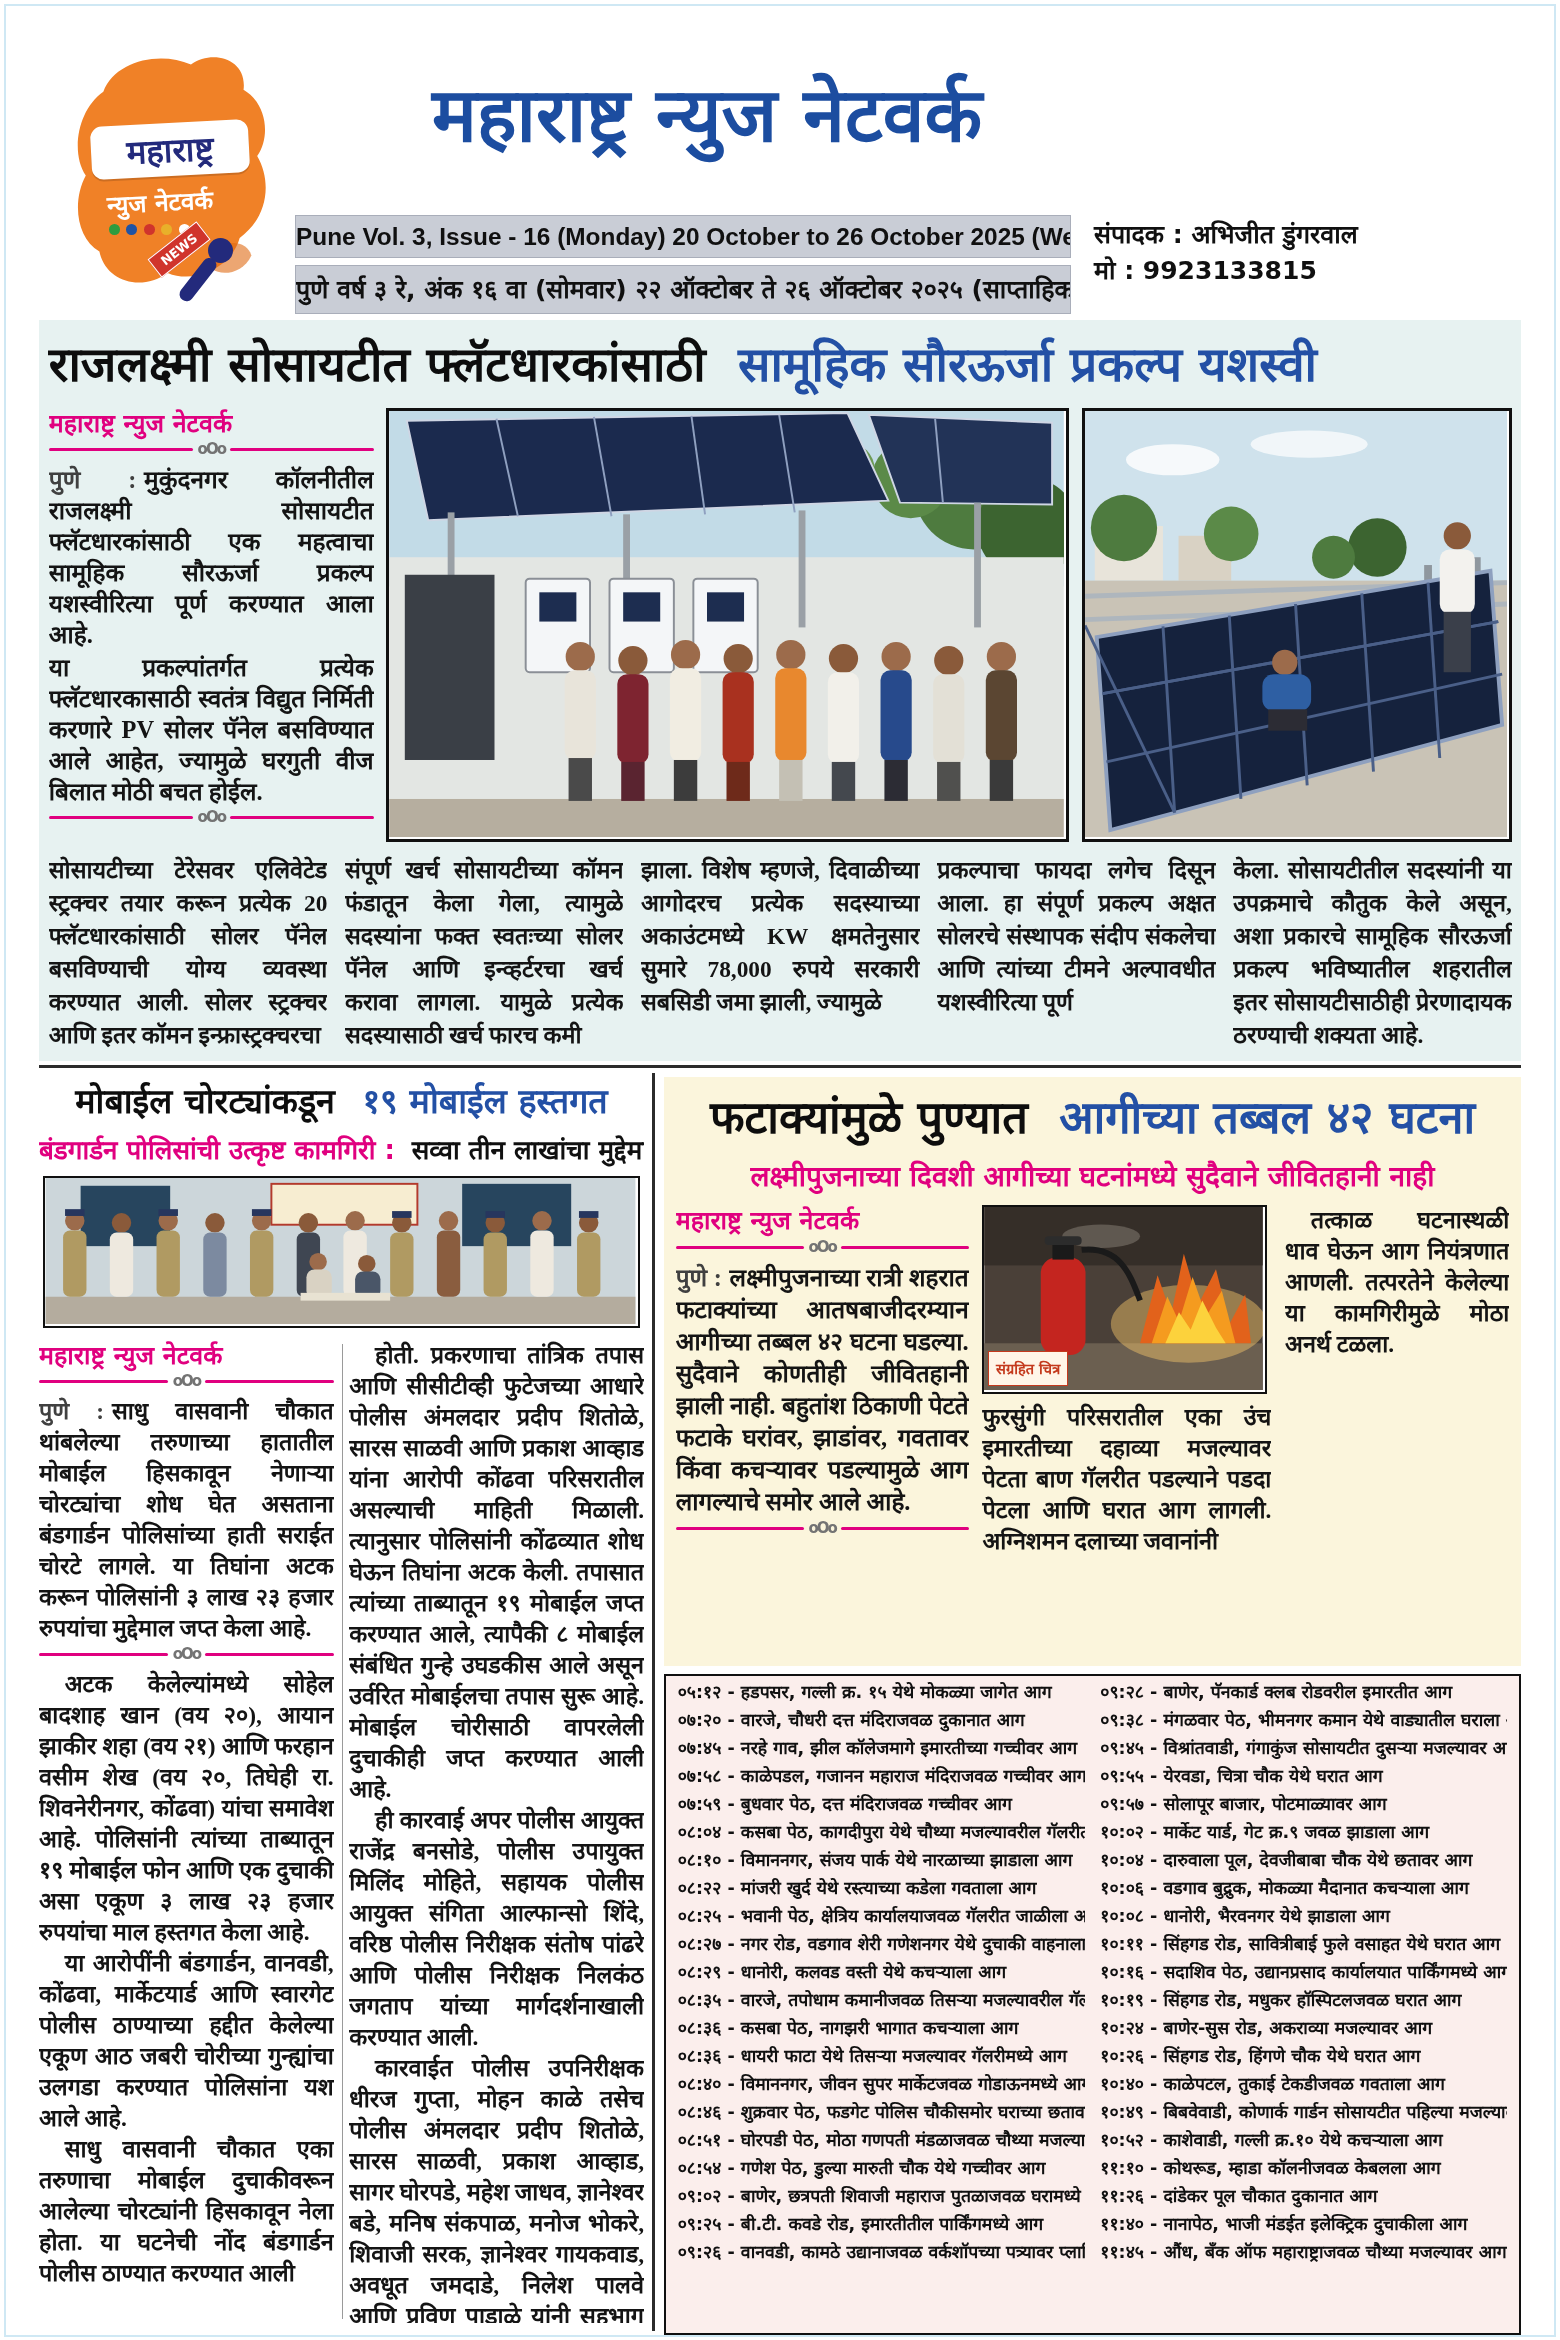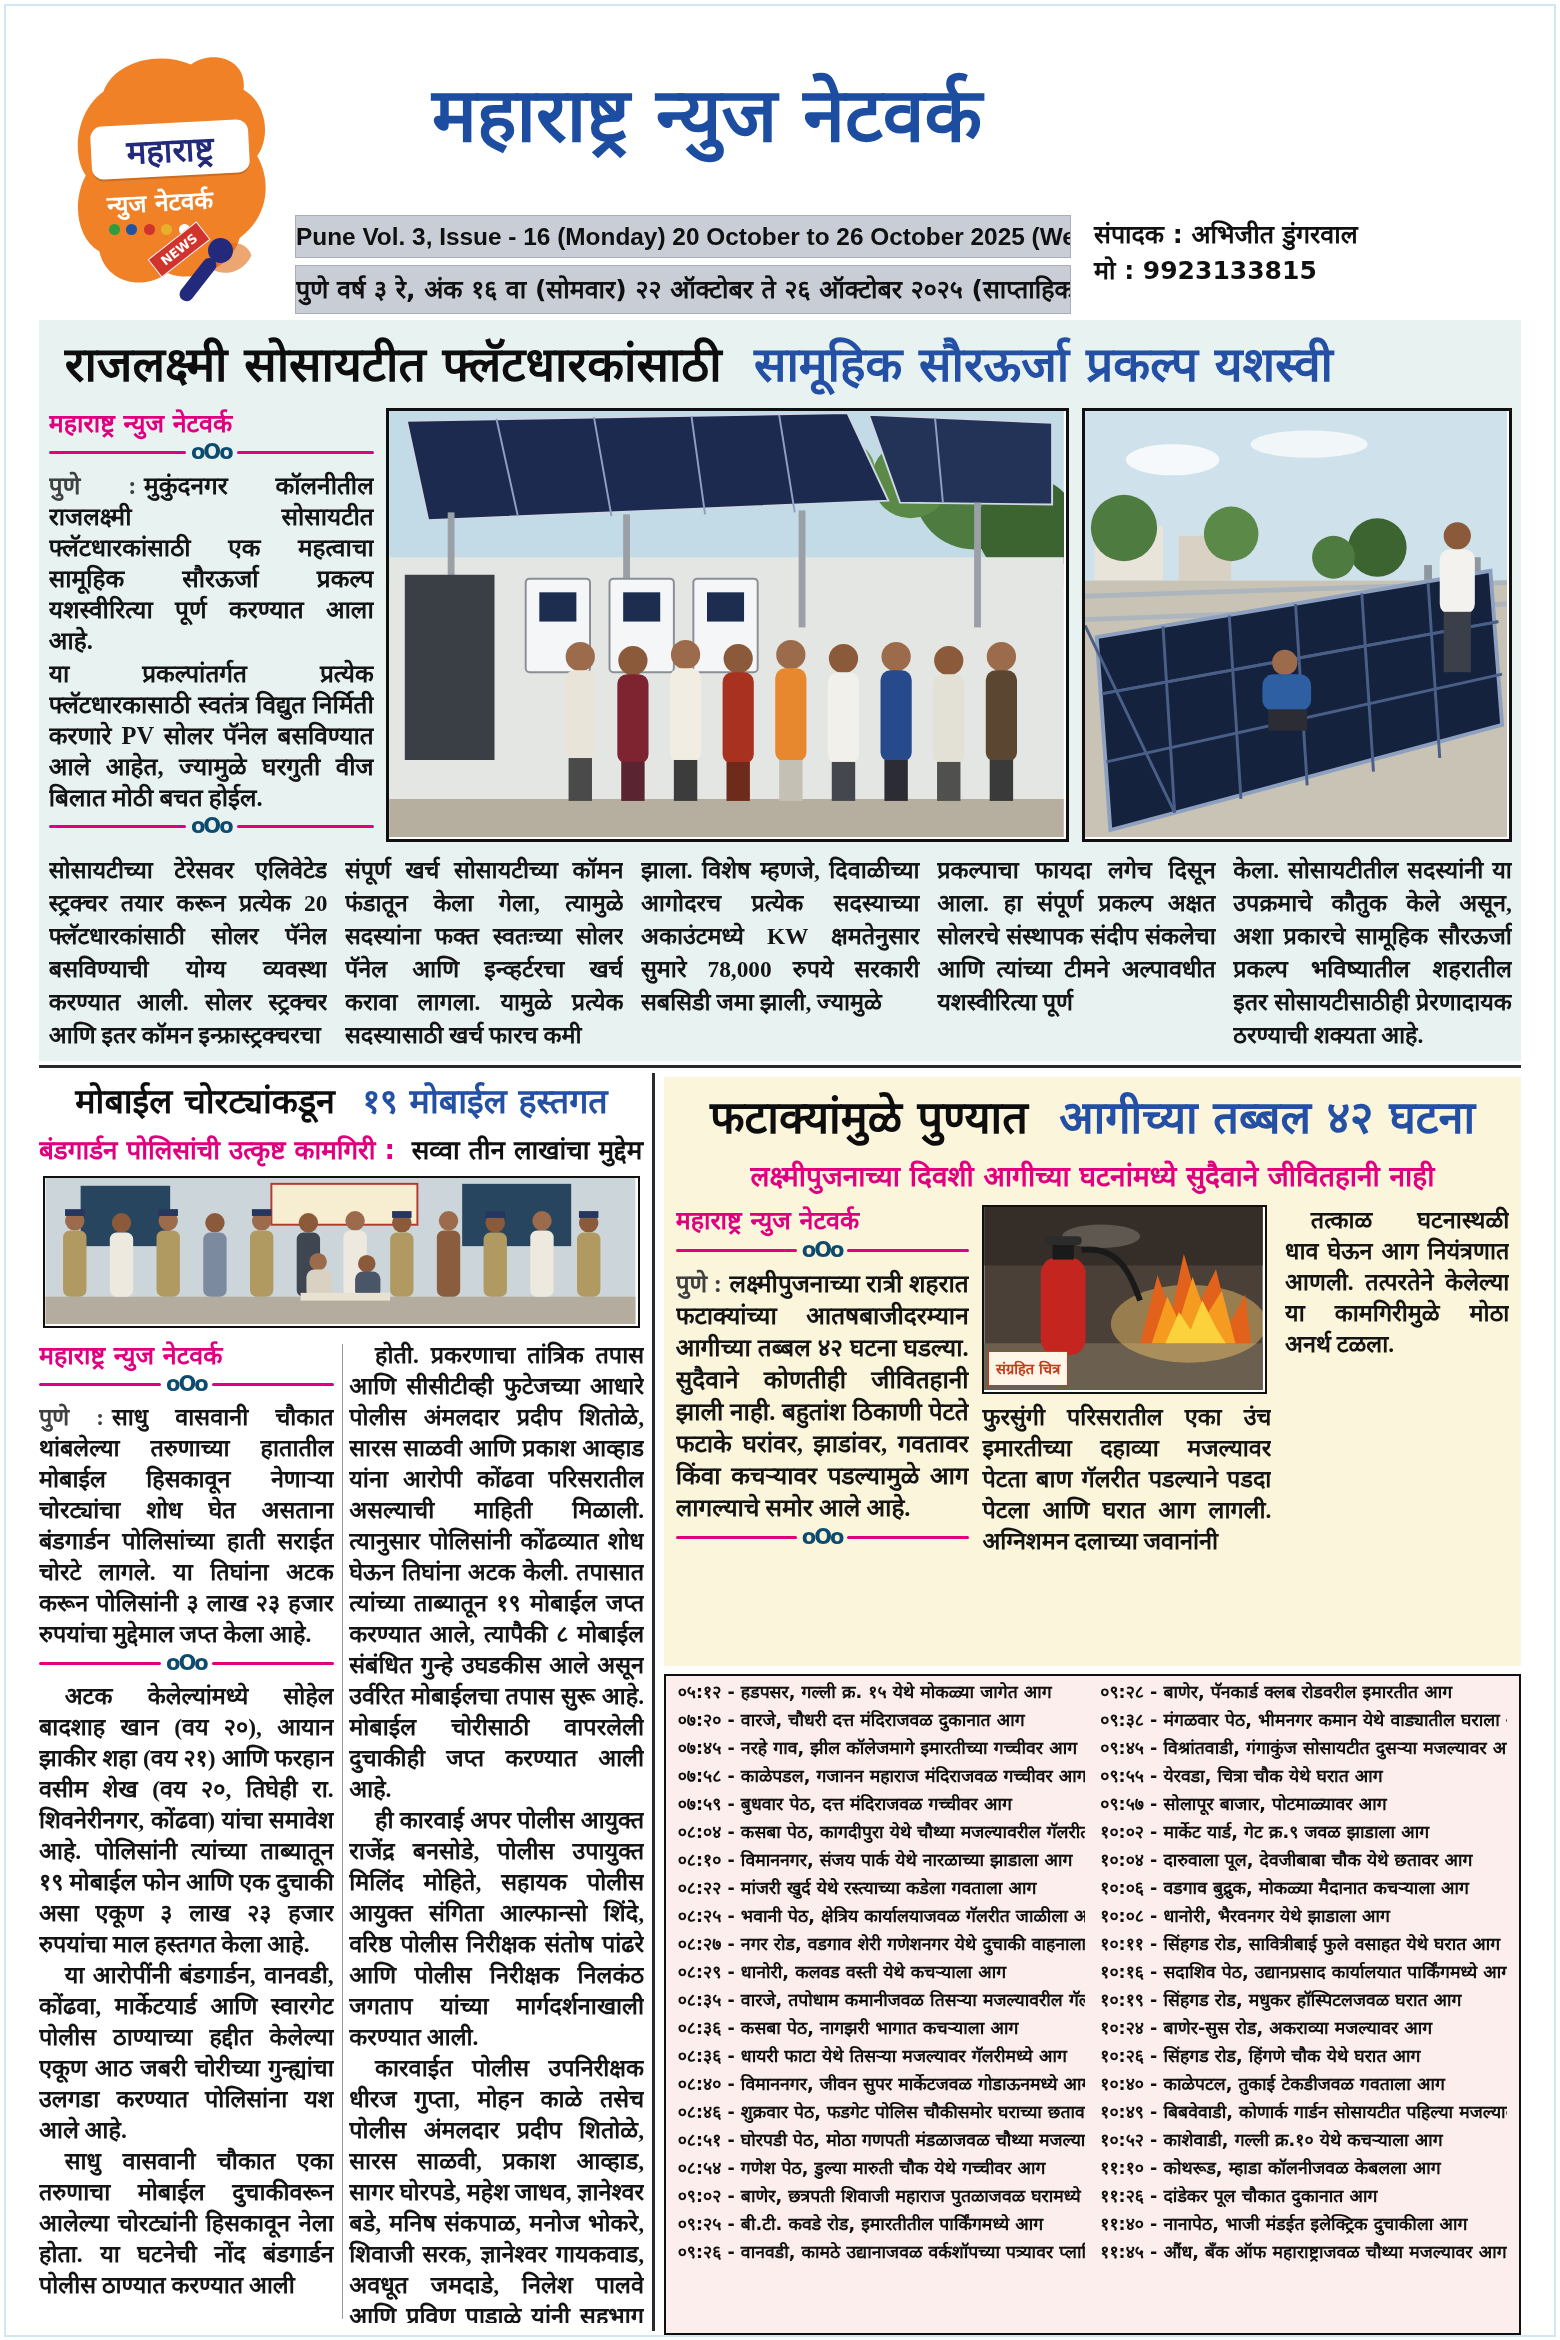--- a/index.html
+++ b/index.html
@@ -40,30 +40,30 @@
   .bar-mr { position:absolute; left:256px; top:218px; width:776px; height:49px; background:#c9cdd6;
       border:1px solid #a9aeba; font-family:"DejaVu Sans", sans-serif; font-weight:bold; font-size:25px;
       line-height:47px; text-align:center; color:#101010; white-space:nowrap; overflow:hidden; }
   .editor { position:absolute; left:1055px; top:170px; width:419px; font-family:"DejaVu Sans", sans-serif;
       font-weight:bold; font-size:25px; line-height:36px; color:#101010; }
 
   
   .byline { color:#e0007f; font-family:"DejaVu Sans", sans-serif; font-weight:bold; font-size:25px; }
   .divider { display:flex; align-items:center; gap:4.9px; margin:2.9px 0 6.8px; }
   .divider::before, .divider::after { content:""; flex:1; height:2.9px; background:#e0007f; border-radius:2px; }
-  .orn { color:#0c4a6e; font-family:"DejaVu Sans", sans-serif; font-weight:bold; font-size:21px;
+  .orn { color:#737373; font-family:"DejaVu Sans", sans-serif; font-weight:bold; font-size:15px;
       letter-spacing:-2px; line-height:1; }
   .dateline { color:#404040; font-weight:bold; margin-right:7.8px; }
   .para { text-indent:1.1em; }
   .photo { border:3.9px solid #101010; background:#fff; position:relative; overflow:hidden; }
   .photo svg { display:block; }
   .jtext { text-align:justify; }
 
   
-  .solar { position:absolute; left:39px; top:320px; width:1482px; height:741px; background:#e7f2f1;padding-left:16px; }
+  .solar { position:absolute; left:39px; top:320px; width:1482px; height:741px; background:#e7f2f1; }
   .solar-headline { padding:9.8px 9.8px 2px; font-family:"DejaVu Sans", sans-serif; font-weight:bold;
       font-size:48px; white-space:nowrap; overflow:hidden; }
   .hl-black { color:#0d0d0d; }
   .hl-blue  { color:#2350a5; margin-left:15.6px; }
   .solar-body { position:absolute; left:9.8px; top:88px; width:1463px; height:436px; display:flex; gap:12.7px; }
   .solar-lead { width:325px; height:436px; overflow:hidden; font-size:24.4px; font-weight:bold; line-height:31px; }
   .solar-lead p { margin-bottom:2px; }
   .photo-solar1 { width:683px; height:434px; }
   .photo-solar2 { width:430px; height:434px; }
   .solar-cols { position:absolute; left:9.8px; top:534px; width:1463px; height:200px; display:flex; gap:17.6px; }

